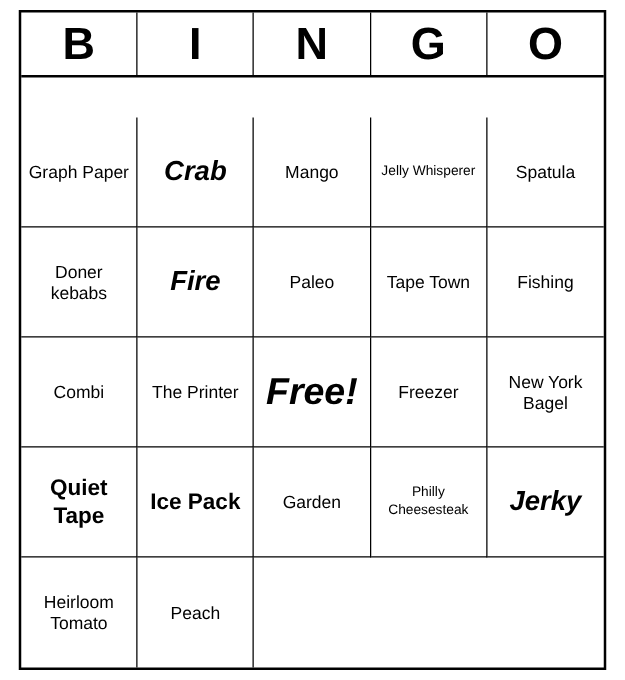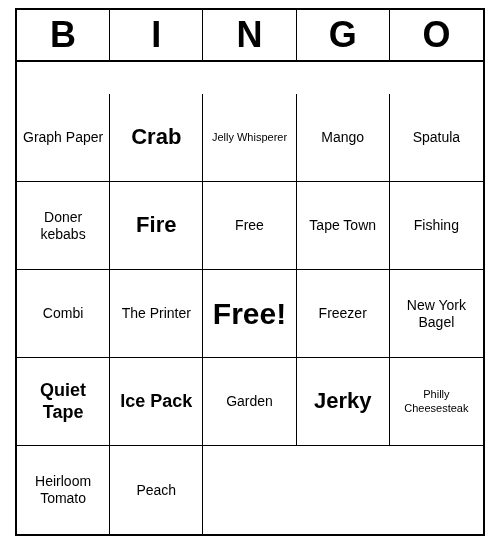--- a/index.html
+++ b/index.html
@@ -65,20 +65,21 @@
       border-right: none;
     }
 
     .bingo-cell:nth-child(n+21) {
       border-bottom: none;
     }
 
     .bingo-cell.large-text {
       font-size: 22px;
       font-weight: bold;
+      font-style: italic;
     }
 
     .bingo-cell.medium-text {
       font-size: 18px;
       font-weight: bold;
     }
 
     .bingo-cell.small-text {
       font-size: 11px;
     }
@@ -95,34 +96,34 @@
   <div class="bingo-header">
   <div class="bingo-header-cell">B</div>
       <div class="bingo-header-cell">I</div>
       <div class="bingo-header-cell">N</div>
       <div class="bingo-header-cell">G</div>
       <div class="bingo-header-cell">O</div>
     </div>
   <div class="bingo-grid">
   <div class="bingo-cell">Graph Paper</div>
       <div class="bingo-cell large-text">Crab</div>
+      <div class="bingo-cell">Mango</div>
       <div class="bingo-cell small-text">Jelly Whisperer</div>
-      <div class="bingo-cell">Mango</div>
       <div class="bingo-cell">Spatula</div>
       <div class="bingo-cell">Doner kebabs</div>
       <div class="bingo-cell large-text">Fire</div>
-      <div class="bingo-cell">Free</div>
+      <div class="bingo-cell">Paleo</div>
       <div class="bingo-cell">Tape Town</div>
       <div class="bingo-cell">Fishing</div>
       <div class="bingo-cell">Combi</div>
       <div class="bingo-cell">The Printer</div>
       <div class="bingo-cell large-text free-cell">Free!</div>
       <div class="bingo-cell">Freezer</div>
       <div class="bingo-cell">New York Bagel</div>
       <div class="bingo-cell medium-text">Quiet Tape</div>
       <div class="bingo-cell medium-text">Ice Pack</div>
       <div class="bingo-cell">Garden</div>
+      <div class="bingo-cell small-text">Philly Cheesesteak</div>
       <div class="bingo-cell large-text">Jerky</div>
-      <div class="bingo-cell small-text">Philly Cheesesteak</div>
       <div class="bingo-cell">Heirloom Tomato</div>
       <div class="bingo-cell">Peach</div>
     </div>
 </div>
 
 </body></html>

